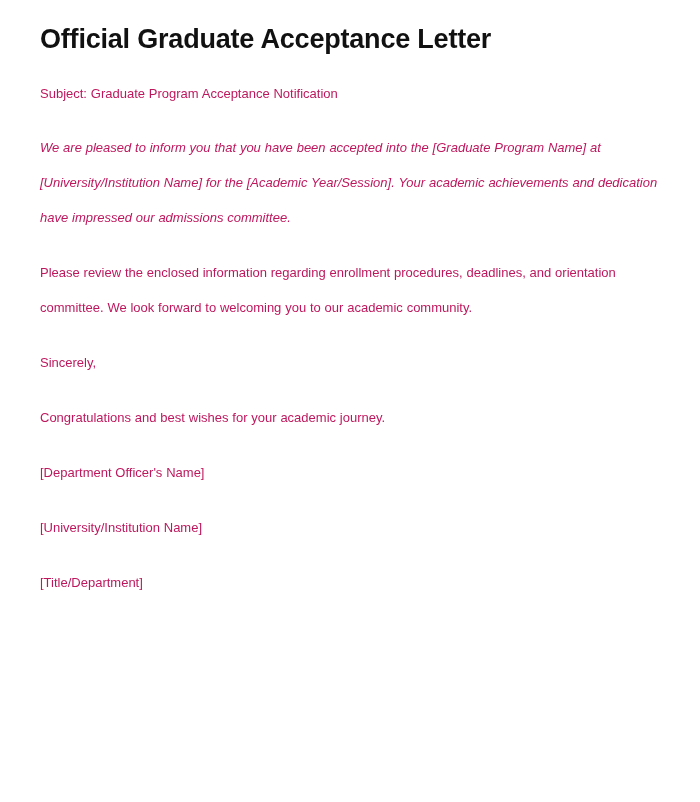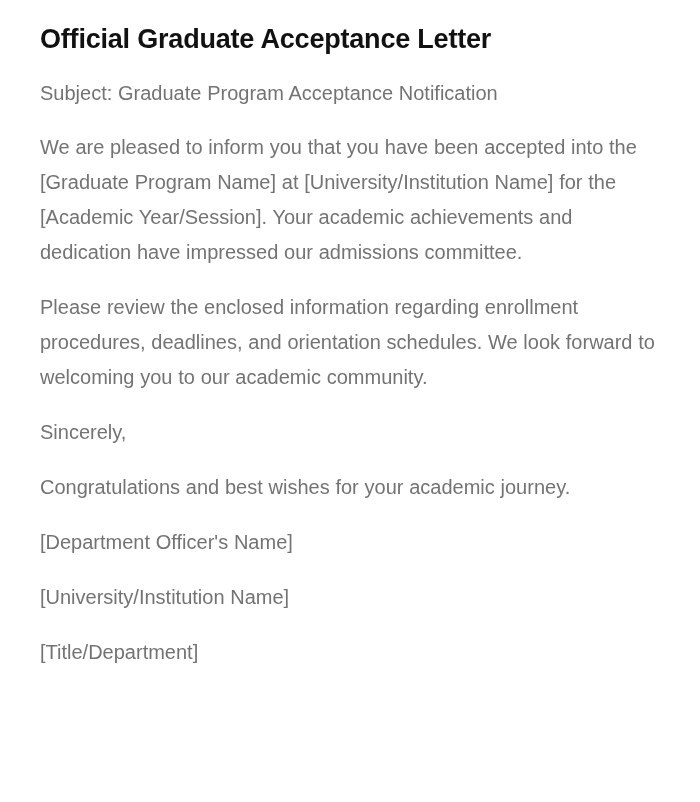--- a/index.html
+++ b/index.html
@@ -27,43 +27,44 @@
     padding-top: 22px;
     font-size: 27px;
     font-weight: bold;
     line-height: 34px;
     letter-spacing: -0.2px;
     color: #111111;
   }
   .para {
     margin: 0;
     padding-top: 20px;
-    font-size: 20px;
+    font-size: 13px;
     line-height: 35px;
-    color: #737373;
+    color: #be185d;
     max-width: 620px;
     word-spacing: 0.2px;
   }
   .para.first-body {
     padding-top: 19px;
+    font-style: italic;
   }
 </style>
 </head>
 <body>
 
 <div class="page">
 
   <h1 class="doc-title">Official Graduate Acceptance Letter</h1>
 
   <p class="para">Subject: Graduate Program Acceptance Notification</p>
 
 
   <p class="para first-body">We are pleased to inform you that you have been accepted into the [Graduate Program Name] at [University/Institution Name] for the [Academic Year/Session]. Your academic achievements and dedication have impressed our admissions committee.</p>
 
-  <p class="para">Please review the enclosed information regarding enrollment procedures, deadlines, and orientation schedules. We look forward to welcoming you to our academic community.</p>
+  <p class="para">Please review the enclosed information regarding enrollment procedures, deadlines, and orientation committee. We look forward to welcoming you to our academic community.</p>
 
   <p class="para">Sincerely,</p>
 
   <p class="para">Congratulations and best wishes for your academic journey.</p>
 
   <p class="para">[Department Officer's Name]</p>
 
   <p class="para">[University/Institution Name]</p>
 
   <p class="para">[Title/Department]</p>

